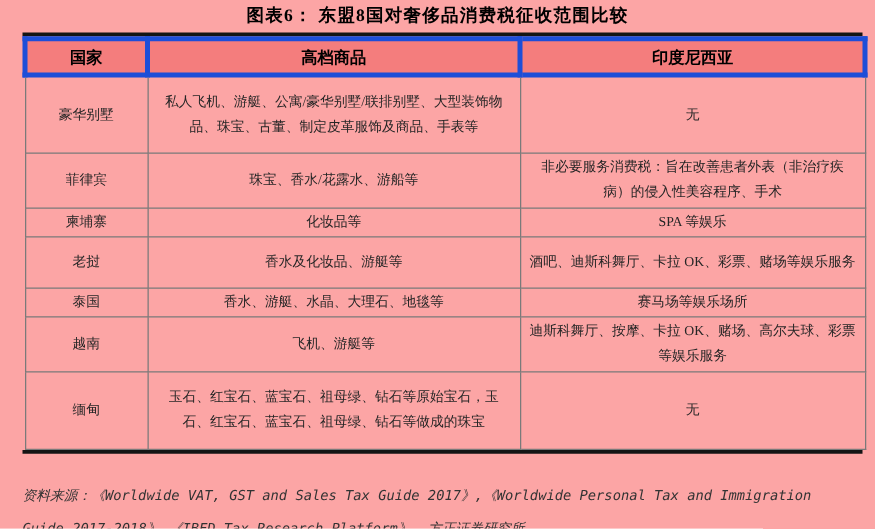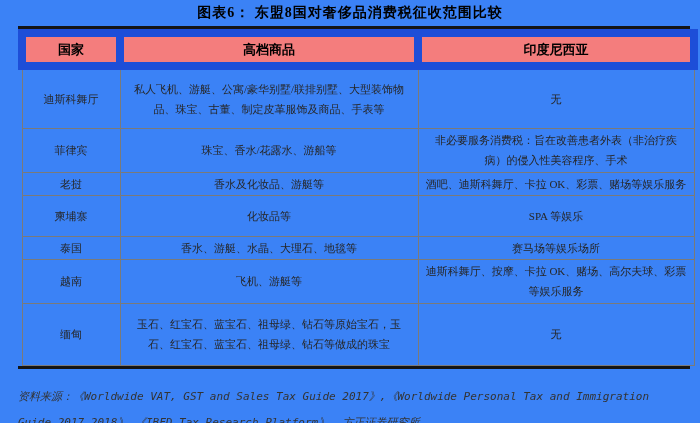--- a/index.html
+++ b/index.html
@@ -1,20 +1,20 @@
 <!DOCTYPE html>
 <html><head>
 <meta charset="utf-8">
 <style>
   html, body { margin: 0; padding: 0; background: #ffffff; }
   .page {
     position: relative;
     width: 700px;
     height: 423px;
-    background: #3b82f6;
+    background: #fca5a5;
     font-family: "Liberation Serif", serif;
     color: #1a1a1a;
     overflow: hidden;
   }
   .fig-title {
     position: absolute;
     top: 4px;
     left: 0;
     width: 100%;
     text-align: center;
@@ -34,21 +34,21 @@
   table.cmp {
     width: 100%;
     border-collapse: collapse;
     table-layout: fixed;
   }
   table.cmp col.c-country  { width: 98px;  }
   table.cmp col.c-goods    { width: 298px; }
   table.cmp col.c-services { width: 276px; }
   table.cmp thead th {
     background: #F47D7D;
-    border: 8px solid #1d4ed8;
+    border: 4px solid #1d4ed8;
     font-size: 13px;
     font-weight: bold;
     color: #000000;
     height: 23px;
     padding: 1px 4px;
     text-align: center;
   }
   table.cmp tbody td {
     border: 1px solid #7a7a7a;
     font-size: 11px;
@@ -95,38 +95,38 @@
       </colgroup>
       <thead>
         <tr>
           <th>国家</th>
           <th>高档商品</th>
           <th>印度尼西亚</th>
         </tr>
       </thead>
       <tbody>
         <tr>
-          <td>迪斯科舞厅</td>
+          <td>豪华别墅</td>
           <td>私人飞机、游艇、公寓/豪华别墅/联排别墅、大型装饰物品、珠宝、古董、制定皮革服饰及商品、手表等</td>
           <td>无</td>
         </tr>
         <tr>
           <td>菲律宾</td>
           <td>珠宝、香水/花露水、游船等</td>
           <td>非必要服务消费税：旨在改善患者外表（非治疗疾病）的侵入性美容程序、手术</td>
         </tr>
         <tr>
+          <td>柬埔寨</td>
+          <td>化妆品等</td>
+          <td>SPA 等娱乐</td>
+        </tr>
+        <tr>
           <td>老挝</td>
           <td>香水及化妆品、游艇等</td>
           <td>酒吧、迪斯科舞厅、卡拉 OK、彩票、赌场等娱乐服务</td>
-        </tr>
-        <tr>
-          <td>柬埔寨</td>
-          <td>化妆品等</td>
-          <td>SPA 等娱乐</td>
         </tr>
         <tr>
           <td>泰国</td>
           <td>香水、游艇、水晶、大理石、地毯等</td>
           <td>赛马场等娱乐场所</td>
         </tr>
         <tr>
           <td>越南</td>
           <td>飞机、游艇等</td>
           <td>迪斯科舞厅、按摩、卡拉 OK、赌场、高尔夫球、彩票等娱乐服务</td>

